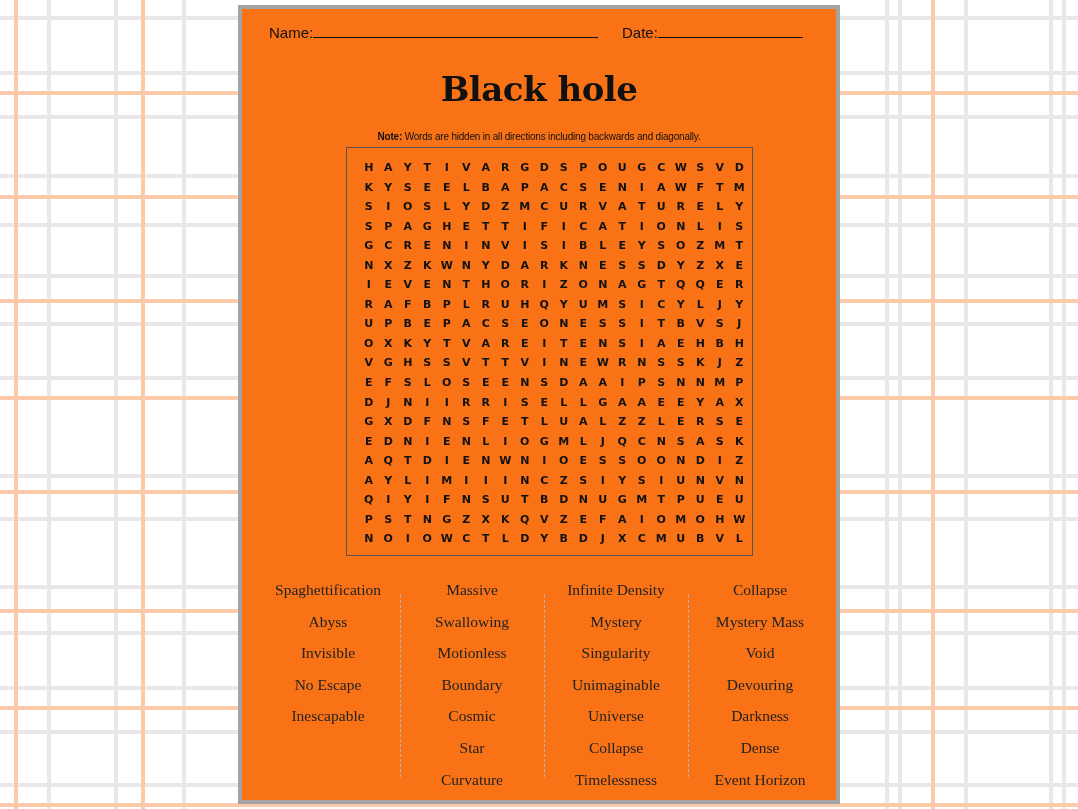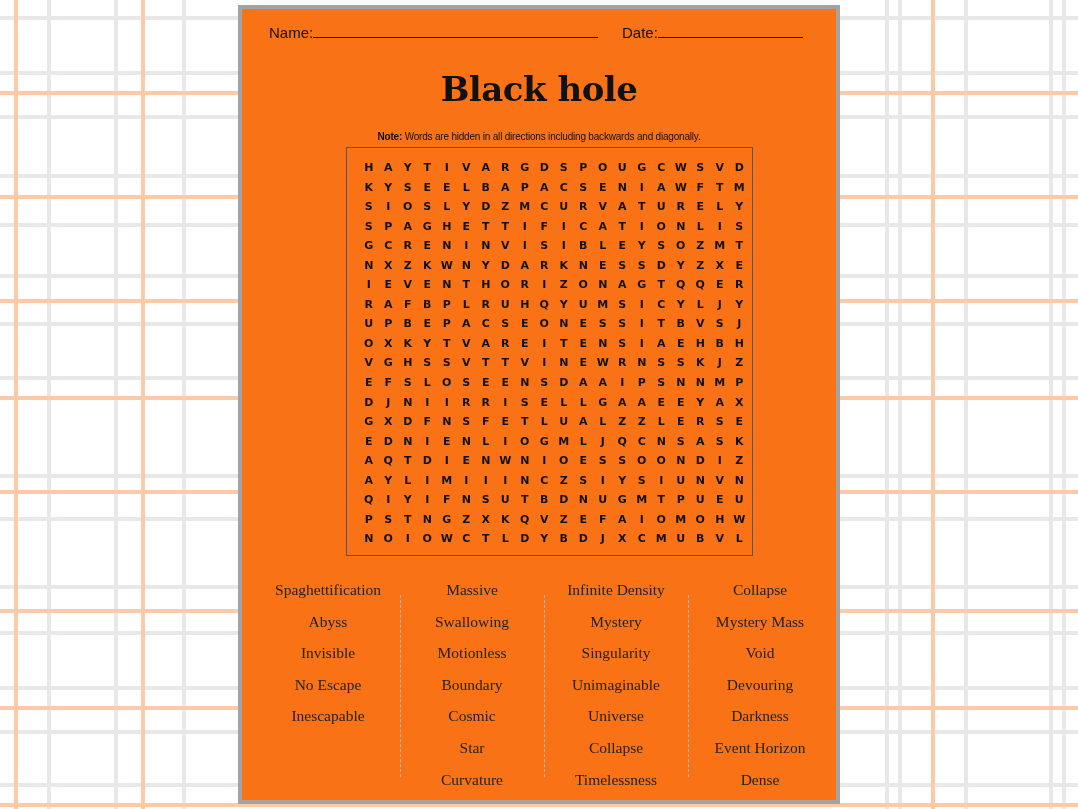--- a/index.html
+++ b/index.html
@@ -555,17 +555,17 @@
         <div class="word">Universe</div>
         <div class="word">Collapse</div>
         <div class="word">Timelessness</div>
       </div>
       <div class="word-col" style="left: 432px;">
         <div class="word">Collapse</div>
         <div class="word">Mystery Mass</div>
         <div class="word">Void</div>
         <div class="word">Devouring</div>
         <div class="word">Darkness</div>
+        <div class="word">Dense</div>
         <div class="word">Event Horizon</div>
-        <div class="word">Dense</div>
       </div>
     </div>
 </div>
 
 </body></html>

